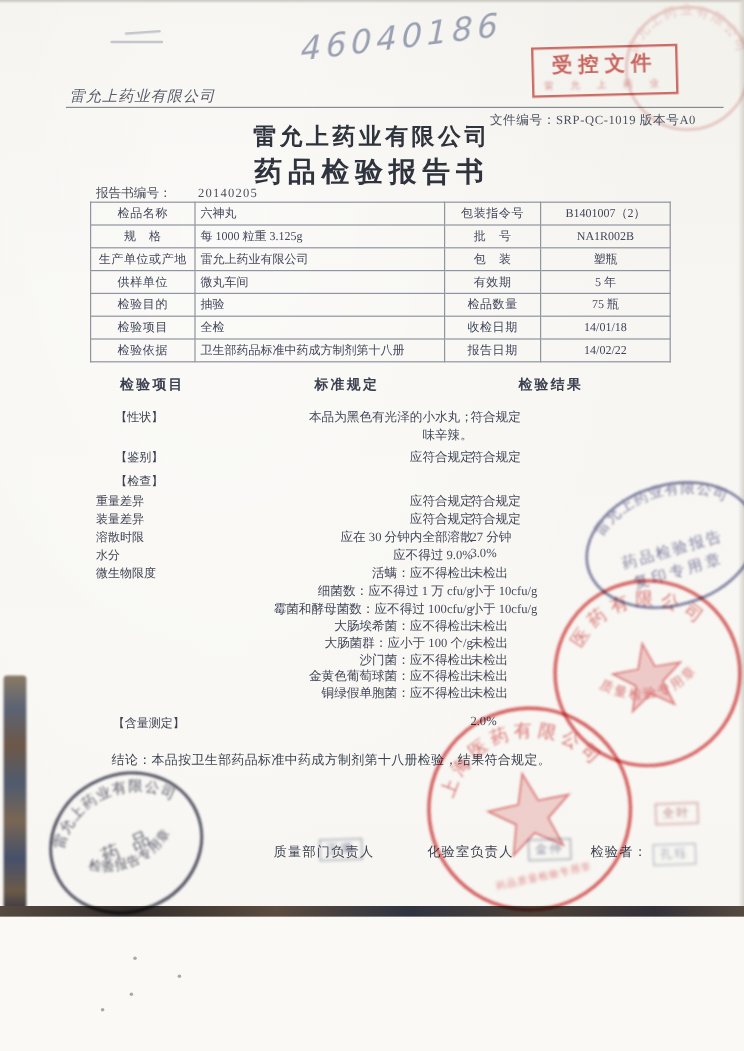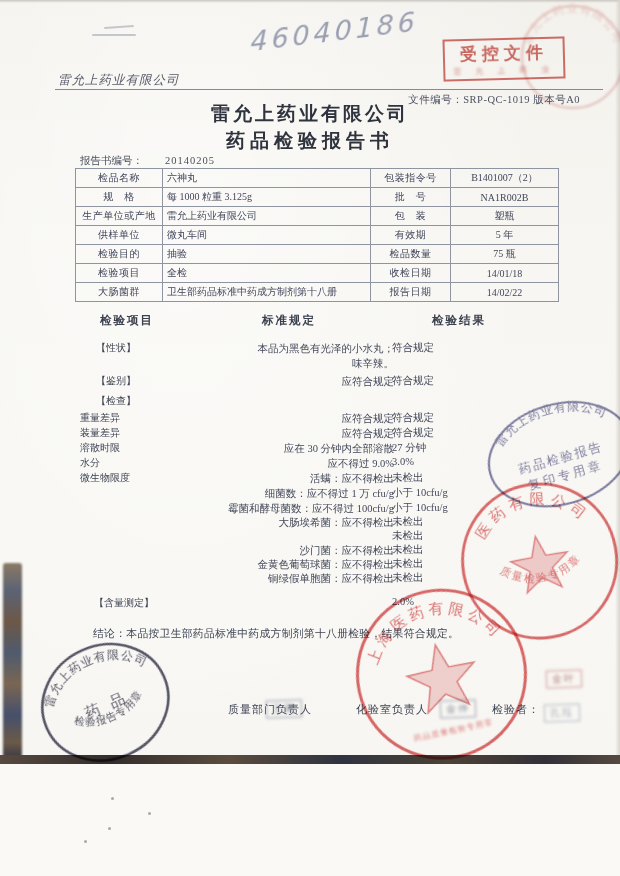--- a/index.html
+++ b/index.html
@@ -29,21 +29,21 @@
   .pencil-marks span:nth-child(2){width:44px;}
   .speck{width:3px;height:3px;border-radius:50%;background:#5a5a60;opacity:.5;filter:blur(.3px);}
   
   .handwritten{left:250px;top:16px;font-family:"DejaVu Sans",sans-serif;font-style:italic;
     font-size:27px;color:#9aa0b2;letter-spacing:4px;transform:rotate(-7deg) skewX(-8deg);filter:blur(.5px);}
   
   .header-company{left:58px;top:72px;font-style:italic;font-size:12.5px;color:#565b68;letter-spacing:1px;}
   .header-rule{left:55px;top:89px;width:548px;height:1px;background:#6a6f7a;opacity:.8;}
   .doc-number{left:0;top:93px;width:580px;text-align:right;font-size:10.5px;color:#4c5160;letter-spacing:.5px;}
   .title1{left:0;top:101px;width:620px;text-align:center;font-size:19px;font-weight:bold;letter-spacing:3px;color:#2f333d;}
-  .title2{left:0;top:128px;width:620px;text-align:center;font-size:19px;font-weight:bold;letter-spacing:5px;color:#2f333d;}
+  .title2{left:0;top:128px;width:620px;text-align:center;font-size:23px;font-weight:bold;letter-spacing:5px;color:#2f333d;}
   .report-no{left:80px;top:154px;font-size:10.5px;color:#4a4f5c;}
   .report-no b{font-weight:normal;margin-left:22px;letter-spacing:1px;}
   
   table.info{position:absolute;left:75px;top:168px;width:483px;height:124px;border-collapse:collapse;table-layout:fixed;}
   table.info td{border:1px solid #8f95a0;font-size:10px;color:#41465a;padding:0 4px;height:18px;overflow:hidden;white-space:nowrap;}
   td.lab{text-align:center;letter-spacing:.5px;}
   td.val{text-align:left;padding-left:9px;}
   td.val2{text-align:center;}
   
   .res-head{font-size:11.5px;color:#3b404e;letter-spacing:2px;font-weight:bold;}
@@ -157,21 +157,21 @@
           <td class="lab">检品数量</td>
           <td class="val2">75 瓶</td>
         </tr>
     <tr>
           <td class="lab">检验项目</td>
           <td class="val">全检</td>
           <td class="lab">收检日期</td>
           <td class="val2">14/01/18</td>
         </tr>
     <tr>
-          <td class="lab">大肠菌群</td>
+          <td class="lab">检验依据</td>
           <td class="val">卫生部药品标准中药成方制剂第十八册</td>
           <td class="lab">报告日期</td>
           <td class="val2">14/02/22</td>
         </tr>
   </tbody>
     </table>
 
   <div class="abs res-head" style="left:100px;top:313px;">检验项目</div>
   <div class="abs res-head" style="left:262px;top:313px;">标准规定</div>
   <div class="abs res-head" style="left:432px;top:313px;text-align:center;">检验结果</div>
@@ -227,20 +227,21 @@
       <span class="sp r-spec">霉菌和酵母菌数：应不得过 100cfu/g</span>
       <span class="rs r-res">小于 10cfu/g</span>
     </div>
   <div class="abs row" style="top:515px;">
       <span class="it r-item"></span>
       <span class="sp r-spec">大肠埃希菌：应不得检出</span>
       <span class="rs r-res">未检出</span>
     </div>
   <div class="abs row" style="top:529px;">
       <span class="it r-item"></span>
+      <span class="sp r-spec">大肠菌群：应小于 100 个/g</span>
       <span class="rs r-res">未检出</span>
     </div>
   <div class="abs row" style="top:543px;">
       <span class="it r-item"></span>
       <span class="sp r-spec">沙门菌：应不得检出</span>
       <span class="rs r-res">未检出</span>
     </div>
   <div class="abs row" style="top:557px;">
       <span class="it r-item"></span>
       <span class="sp r-spec">金黄色葡萄球菌：应不得检出</span>

